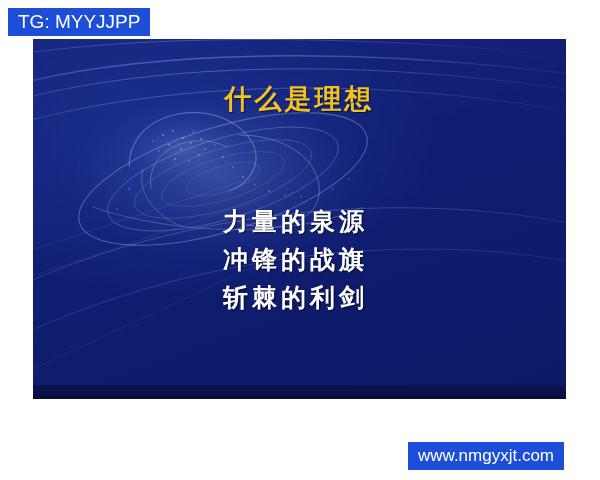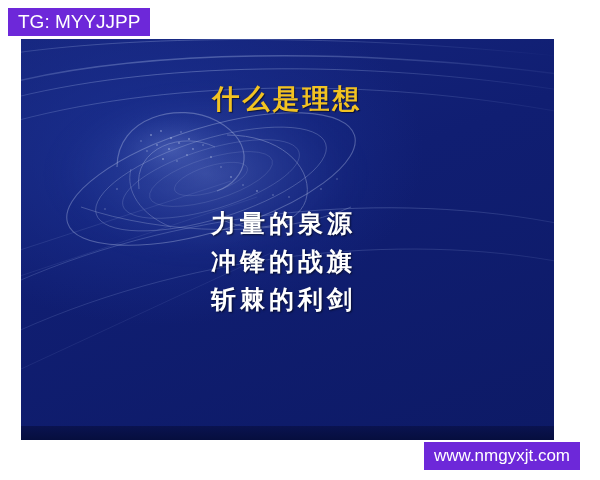--- a/index.html
+++ b/index.html
@@ -11,24 +11,24 @@
     width: 600px;
     height: 480px;
     position: relative;
     overflow: hidden;
     font-family: "Liberation Sans", "DejaVu Sans", sans-serif;
   }
 
   
   #slide {
     position: absolute;
-    left: 21px;
+    left: 33px;
     top: 39px;
     width: 533px;
-    height: 401px;
+    height: 360px;
     overflow: hidden;
     background:
       radial-gradient(ellipse 80% 70% at 26% 28%, #1b3090 0%, rgba(27,48,144,0) 62%),
       linear-gradient(160deg, #16267e 0%, #101e72 42%, #0d1a66 100%);
   }
 
   
   #slide-footer-band {
     position: absolute;
     left: 0;
@@ -83,41 +83,41 @@
     top: 166px;
     color: #ffffff;
     font-size: 25px;
     font-weight: bold;
     line-height: 38px;
     letter-spacing: 4px;
     text-shadow: 1px 1px 2px rgba(0,0,0,0.6);
     font-family: "DejaVu Sans", "Liberation Sans", sans-serif;
     white-space: nowrap;
   }
-  #verse-block .verse-line { display: block; }
+  #verse-block .verse-line { display: block; font-family: Liberation Mono, monospace; }
 
   
   .watermark {
     position: absolute;
-    background: #6d28d9;
+    background: #1d4ed8;
     color: #ffffff;
     font-size: 19px;
     line-height: 28px;
     padding: 0 10px;
     white-space: nowrap;
     font-family: "Liberation Sans", "DejaVu Sans", sans-serif;
     text-align: center;
   }
   #watermark-top {
     left: 8px;
     top: 8px;
     height: 28px;
   }
   #watermark-bottom {
-    left: 424px;
+    left: 408px;
     top: 442px;
     height: 28px;
     font-size: 17px;
   }
 </style>
 </head>
 <body>
 
 <div id="slide">
 

